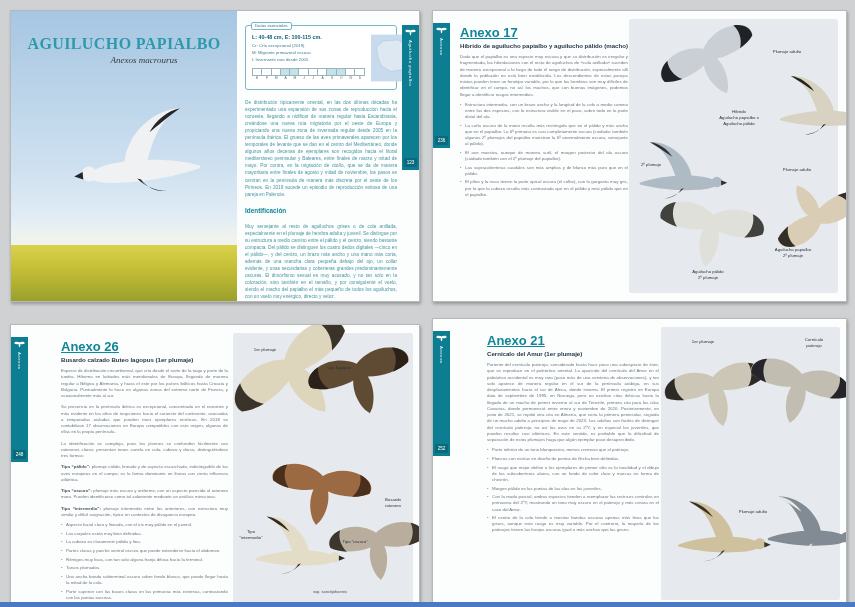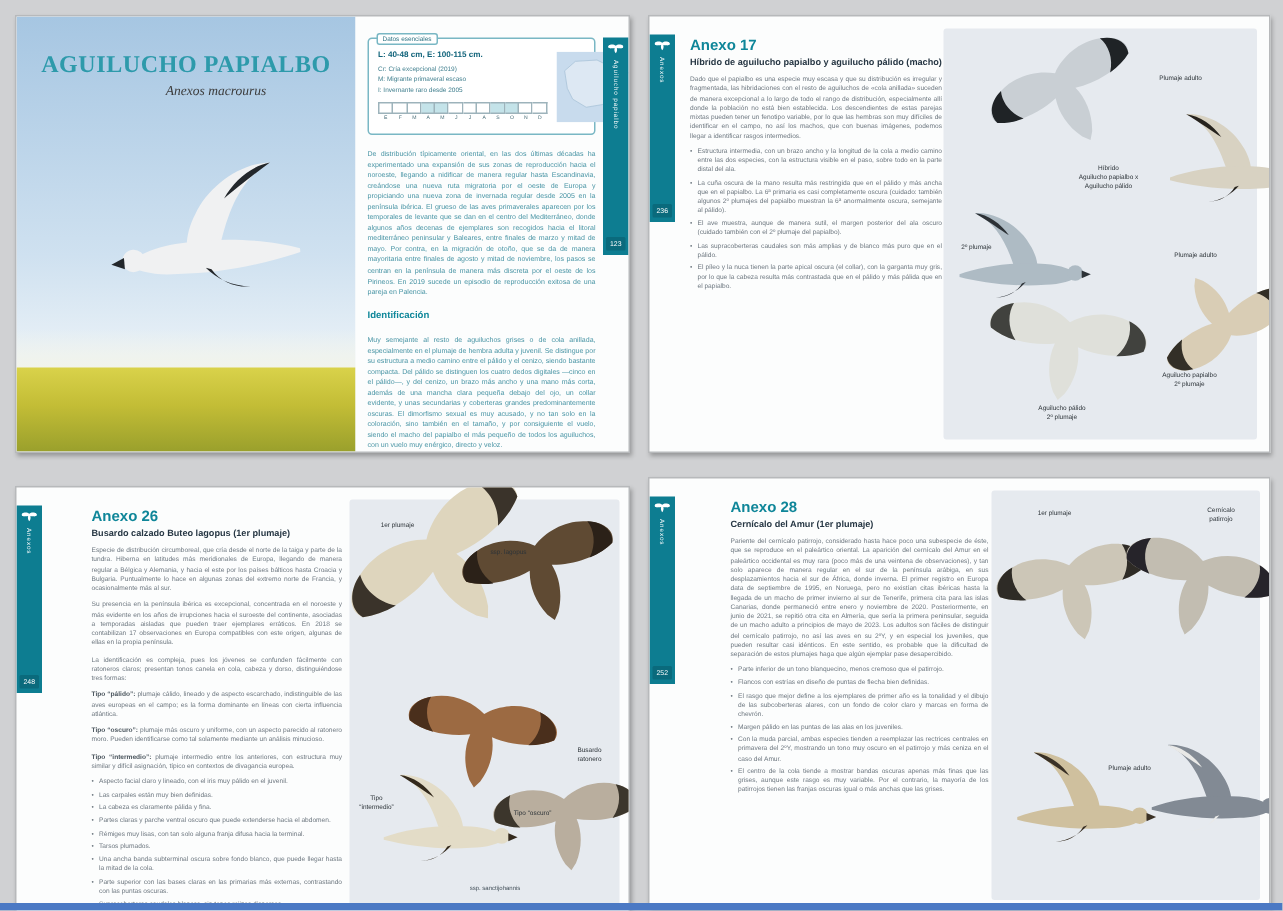--- a/index.html
+++ b/index.html
@@ -54,21 +54,21 @@
   .m b{display:block;font-size:3.4px;font-weight:normal;color:#4a6e79;text-align:center;}
   .ib-map{width:54px;height:48px;flex:0 0 auto;}
   .sp-text{font-size:4.7px;line-height:1.5;color:#4b96a6;text-align:justify;margin:9px 0 0;}
   .sp-h{font-size:6.4px;color:#0f879a;margin:9px 0 0;}
 
   
   .acol{position:absolute;top:14px;bottom:6px;}
   .a17{left:27px;width:168px;}
   .a26{left:50px;width:167px;}
   .a28{left:54px;width:172px;}
-  .ax-h{font-size:10px;font-weight:bold;color:#0f8699;margin:0;}
+  .ax-h{font-size:13px;font-weight:bold;color:#0f8699;margin:0;text-decoration:underline;}
   .ax-s{font-size:6.1px;font-weight:bold;color:#273744;margin:2px 0 0;}
   .ax-p{font-size:4.4px;line-height:1.42;color:#6e7880;text-align:justify;margin:5px 0 0;}
   .ax-ul{margin:4px 0 0;padding:0;list-style:none;}
   .ax-ul li{font-size:4.4px;line-height:1.4;color:#6e7880;text-align:justify;
     position:relative;padding-left:5px;margin-bottom:2.5px;}
   .ax-ul li::before{content:"•";position:absolute;left:0;top:0;}
   .tp b{color:#4a555d;}
 
   
   .imgpanel{position:absolute;background:#e6eaef;border-radius:2px;}
@@ -304,21 +304,21 @@
 
   <div class="page page4">
     <div class="tab tab-l">
       <svg class="tab-icon" viewBox="0 0 120 72">
           <use href="#b-soar" style="--c1:#ffffff;--c2:#ffffff"></use>
         </svg>
       <span class="tab-v">Anexos</span>
       <span class="tab-n">252</span>
     </div>
     <div class="acol a28">
-      <h2 class="ax-h">Anexo 28</h2>
+      <h2 class="ax-h">Anexo 21</h2>
       <h3 class="ax-s">Cernícalo del Amur (1er plumaje)</h3>
       <p class="ax-p">Pariente del cernícalo patirrojo, considerado hasta hace poco una subespecie de éste, que se reproduce en el paleártico oriental. La aparición del cernícalo del Amur en el paleártico occidental es muy rara (poco más de una veintena de observaciones), y tan solo aparece de manera regular en el sur de la península arábiga, en sus desplazamientos hacia el sur de África, donde inverna. El primer registro en Europa data de septiembre de 1995, en Noruega, pero no existían citas ibéricas hasta la llegada de un macho de primer invierno al sur de Tenerife, primera cita para las islas Canarias, donde permaneció entre enero y noviembre de 2020. Posteriormente, en junio de 2021, se repitió otra cita en Almería, que sería la primera peninsular, seguida de un macho adulto a principios de mayo de 2023. Los adultos son fáciles de distinguir del cernícalo patirrojo, no así las aves en su 2ºY, y en especial los juveniles, que pueden resultar casi idénticos. En este sentido, es probable que la dificultad de separación de estos plumajes haga que algún ejemplar pase desapercibido.</p>
       <ul class="ax-ul">
           <li>Parte inferior de un tono blanquecino, menos cremoso que el patirrojo.</li>
           <li>Flancos con estrías en diseño de puntas de flecha bien definidas.</li>
           <li>El rasgo que mejor define a los ejemplares de primer año es la tonalidad y el dibujo de las subcoberteras alares, con un fondo de color claro y marcas en forma de chevrón.</li>
           <li>Margen pálido en las puntas de las alas en los juveniles.</li>
           <li>Con la muda parcial, ambas especies tienden a reemplazar las rectrices centrales en primavera del 2ºY, mostrando un tono muy oscuro en el patirrojo y más ceniza en el caso del Amur.</li>
           <li>El centro de la cola tiende a mostrar bandas oscuras apenas más finas que las grises, aunque este rasgo es muy variable. Por el contrario, la mayoría de los patirrojos tienen las franjas oscuras igual o más anchas que las grises.</li>
         </ul>

